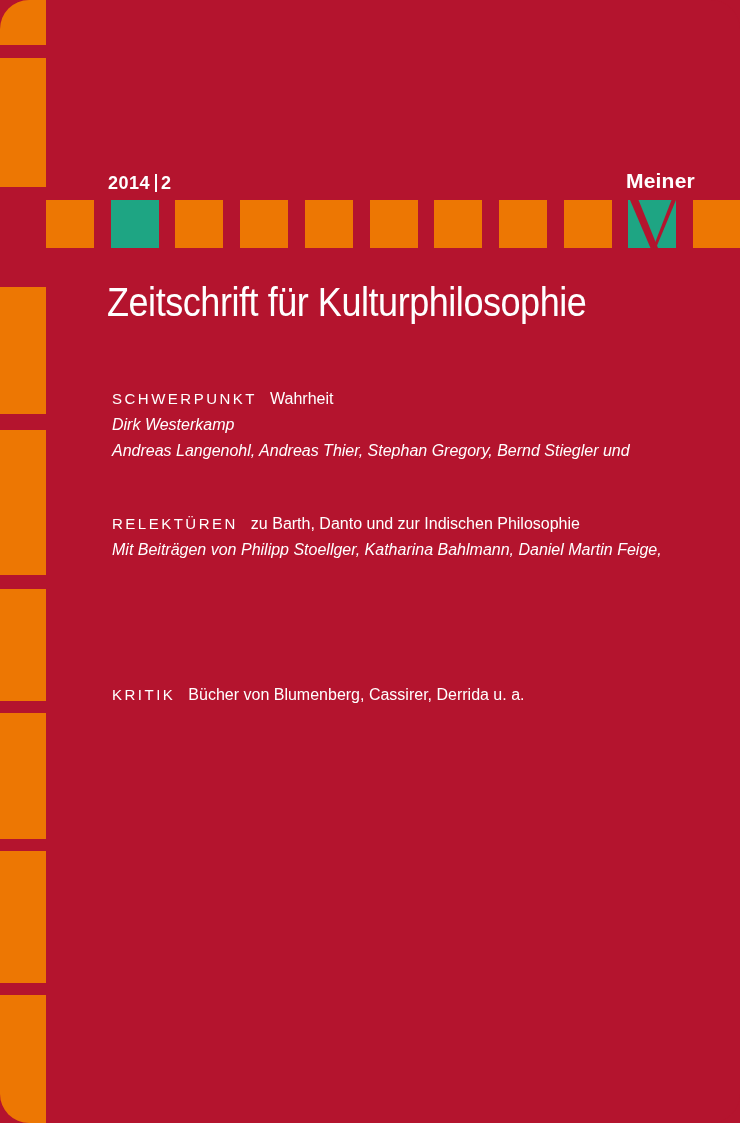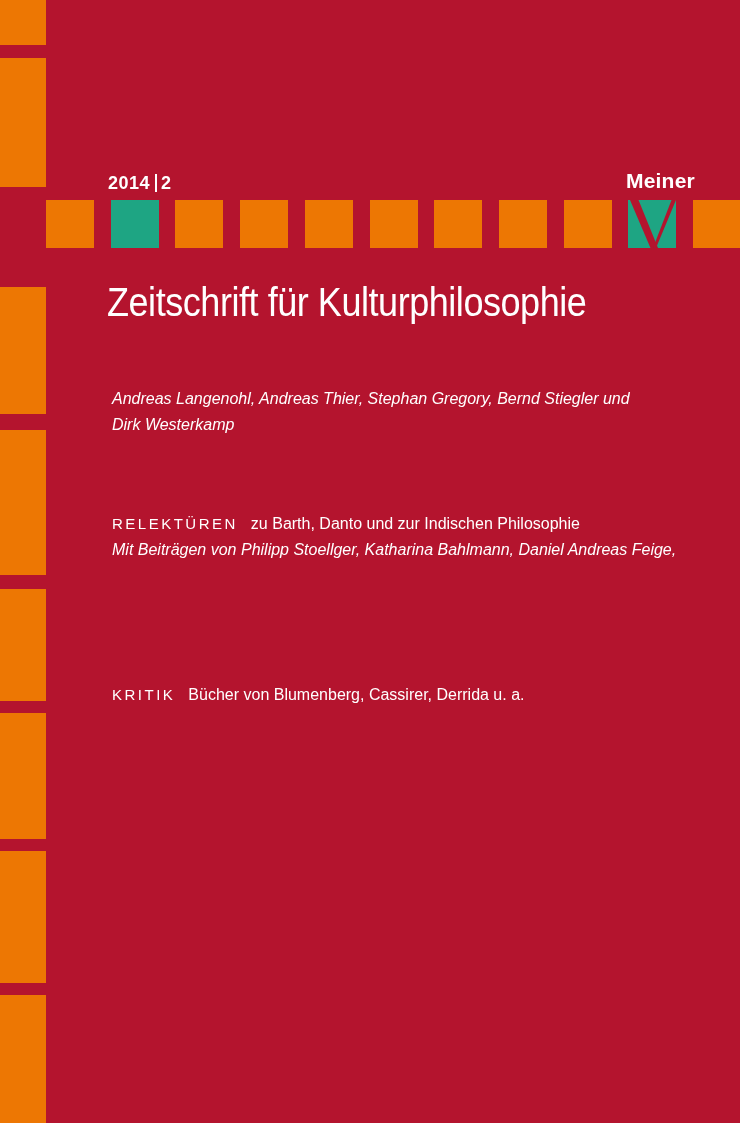--- a/index.html
+++ b/index.html
@@ -1,19 +1,20 @@
 <!DOCTYPE html>
 <html><head>
 <meta charset="utf-8">
 <style>
   html,body { margin:0; padding:0; background:#b4142e; }
   .page {
     position:relative; width:740px; height:1123px;
     background:#b4142e; overflow:hidden;
     font-family:"Liberation Sans", sans-serif;
+    border-radius:29px;
   }
   
   .rail-block { position:absolute; left:0; width:46px; background:#ed7703; }
   
   .sq { position:absolute; top:200px; width:48px; height:48px; }
   .sq.orange { background:#ed7703; }
   .sq.teal   { background:#1ea583; }
   .sq.meiner-logo { background:transparent; }
   
   .issue {
@@ -76,29 +77,32 @@
           <rect x="0" y="0" width="48" height="48" fill="#1ea583"></rect>
           <polygon points="2,0 10.5,0 30,48 22.5,48" fill="#b4142e"></polygon>
           <polygon points="43.5,0 48,0 28,48 25,48" fill="#b4142e"></polygon>
         </svg></div>
       <div class="sq orange" style="left: 693px;"></div>
     </div>
 
   <div class="title">Zeitschrift für Kulturphilosophie</div>
 
   <div class="toc-section" style="top:386px">
+    <div class="toc-line">
+      <span class="section-label">SCHWERPUNKT</span><span class="section-topic">Wahrheit</span>
+    </div>
+    <div class="toc-line italic">Dirk Westerkamp</div>
     <div class="toc-line italic">Andreas Langenohl, Andreas Thier, Stephan Gregory, Bernd Stiegler und</div>
-    <div class="toc-line italic">Dirk Westerkamp</div>
   </div>
 
   <div class="toc-section" style="top:511px">
     <div class="toc-line">
       <span class="section-label">RELEKTÜREN</span><span class="section-topic">zu Barth, Danto und zur Indischen Philosophie</span>
     </div>
-    <div class="toc-line italic">Mit Beiträgen von Philipp Stoellger, Katharina Bahlmann, Daniel Andreas Feige,</div>
+    <div class="toc-line italic">Mit Beiträgen von Philipp Stoellger, Katharina Bahlmann, Daniel Martin Feige,</div>
   </div>
 
   <div class="toc-section" style="top:608px">
   </div>
 
   <div class="toc-section" style="top:682px">
     <div class="toc-line">
       <span class="section-label">KRITIK</span><span class="section-topic">Bücher von Blumenberg, Cassirer, Derrida u. a.</span>
     </div>
   </div>

